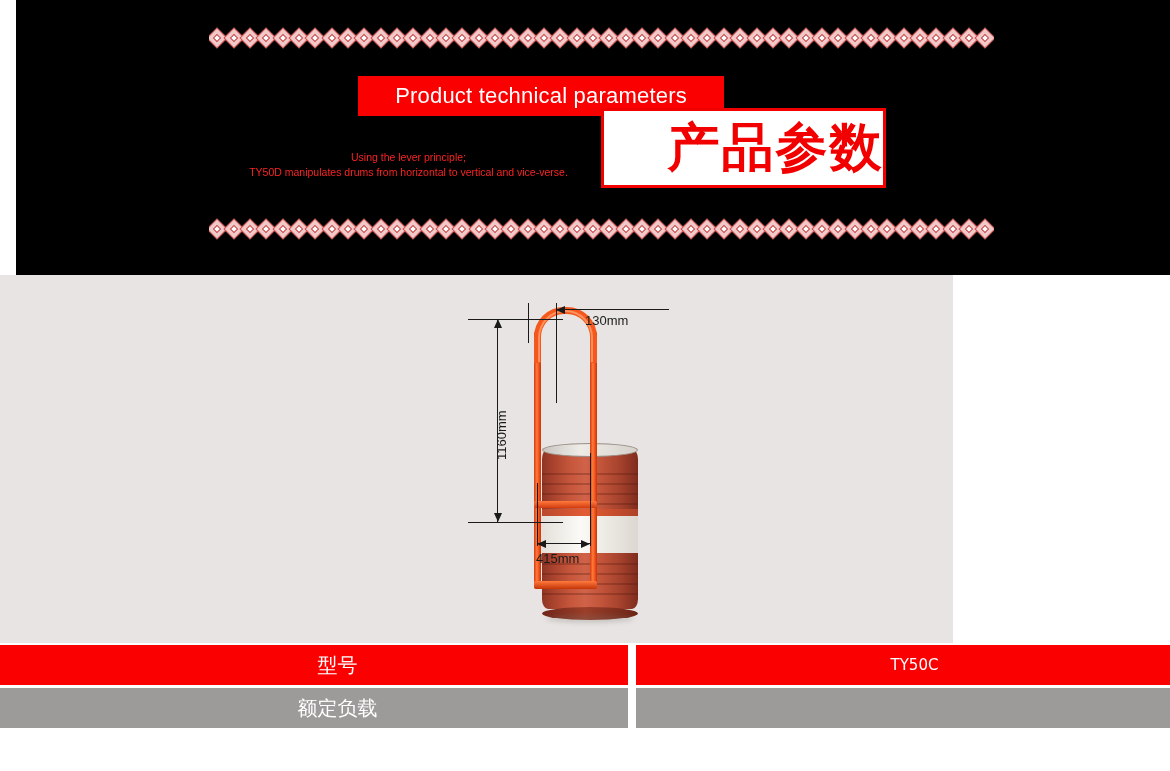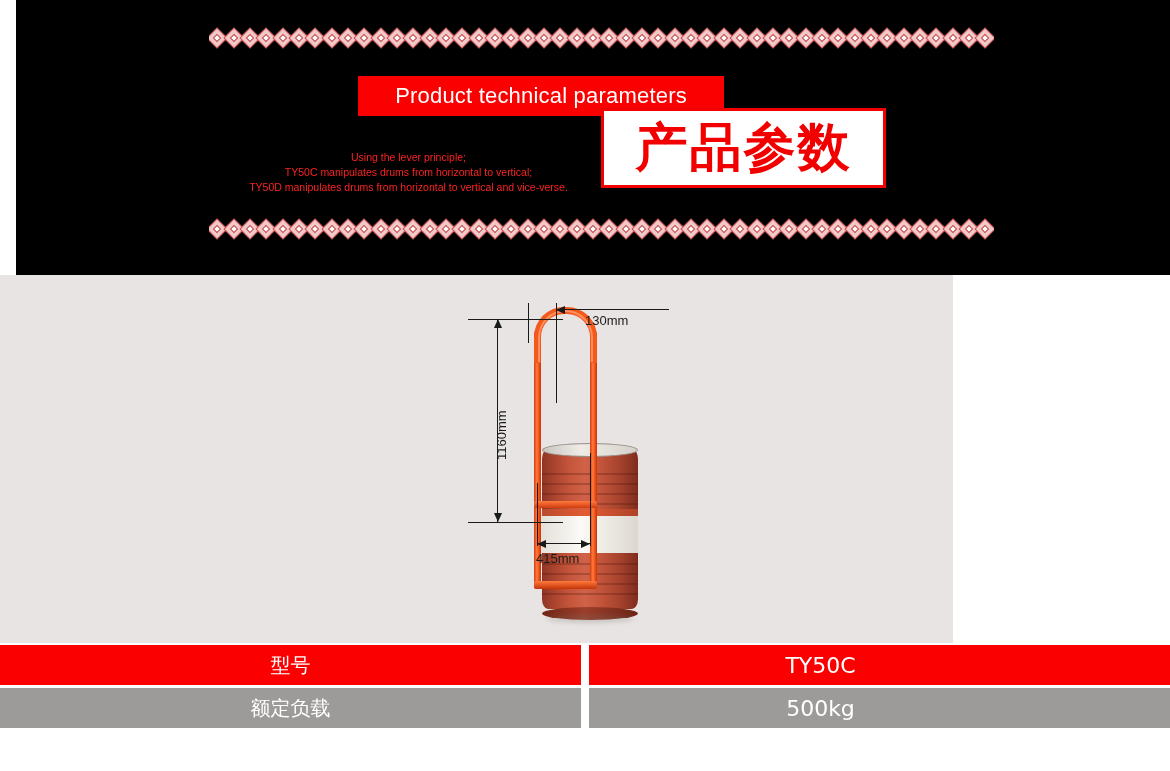--- a/index.html
+++ b/index.html
@@ -101,20 +101,21 @@
     width: 100%;
     height: 100%;
     display: flex;
     align-items: center;
     justify-content: center;
     color: #f20000;
     font-size: 52px;
     font-weight: bold;
     letter-spacing: 2px;
     font-family: Liberation Mono, monospace;
+    padding-left: 32px;
   }
 
   #desc-block {
     position: absolute;
     left: 200px;
     top: 150px;
     width: 385px;
     text-align: center;
     color: #fb2222;
     font-size: 10.5px;
@@ -305,28 +306,29 @@
   }
   .spec-row.odd  { background: #fb0000; }
   .spec-row.even { background: #9d9b99; }
   .spec-cell {
     display: flex;
     align-items: center;
     justify-content: center;
     color: #ffffff;
     font-size: 20px;
     font-family: "DejaVu Sans", sans-serif;
+    padding-left: 47px;
   }
   .spec-cell-label { width: 581px; }
   .spec-divider {
     width: 8px;
     background: #ffffff;
     flex: 0 0 8px;
   }
-  .spec-cell-value { width: 463px; font-size: 22px; }
+  .spec-cell-value { width: 463px; font-size: 15px; }
   .spec-gap {
     height: 3px;
     background: #ffffff;
     width: 1170px;
   }
 </style>
 </head>
 <body>
 
 <div id="header-zone">
@@ -479,21 +481,20 @@
     </div>
 
   <div id="en-banner">Product technical parameters</div>
 
   <div id="cn-title-box">
     <div id="cn-title-text">产品参数</div>
   </div>
 
   <div id="desc-block">
     <div>Using the lever principle;</div>
-    <div>TY50C manipulates drums from horizontal to vertical;</div>
     <div>TY50D manipulates drums from horizontal to vertical and vice-verse.</div>
   </div>
 
   <div class="ornament-band" id="ornament-bottom">
       <div class="diamond">
         <div class="diamond-dot"></div>
       </div>
       <div class="diamond">
         <div class="diamond-dot"></div>
       </div>
@@ -693,17 +694,16 @@
   <div class="spec-row odd">
     <div class="spec-cell spec-cell-label">型号</div>
     <div class="spec-divider"></div>
     <div class="spec-cell spec-cell-value">TY50C</div>
   </div>
   <div class="spec-gap"></div>
 
   <div class="spec-row even">
     <div class="spec-cell spec-cell-label">额定负载</div>
     <div class="spec-divider"></div>
-    <div class="spec-cell spec-cell-value">500kg</div>
   </div>
   <div class="spec-gap"></div>
 
 </div>
 
 </body></html>

